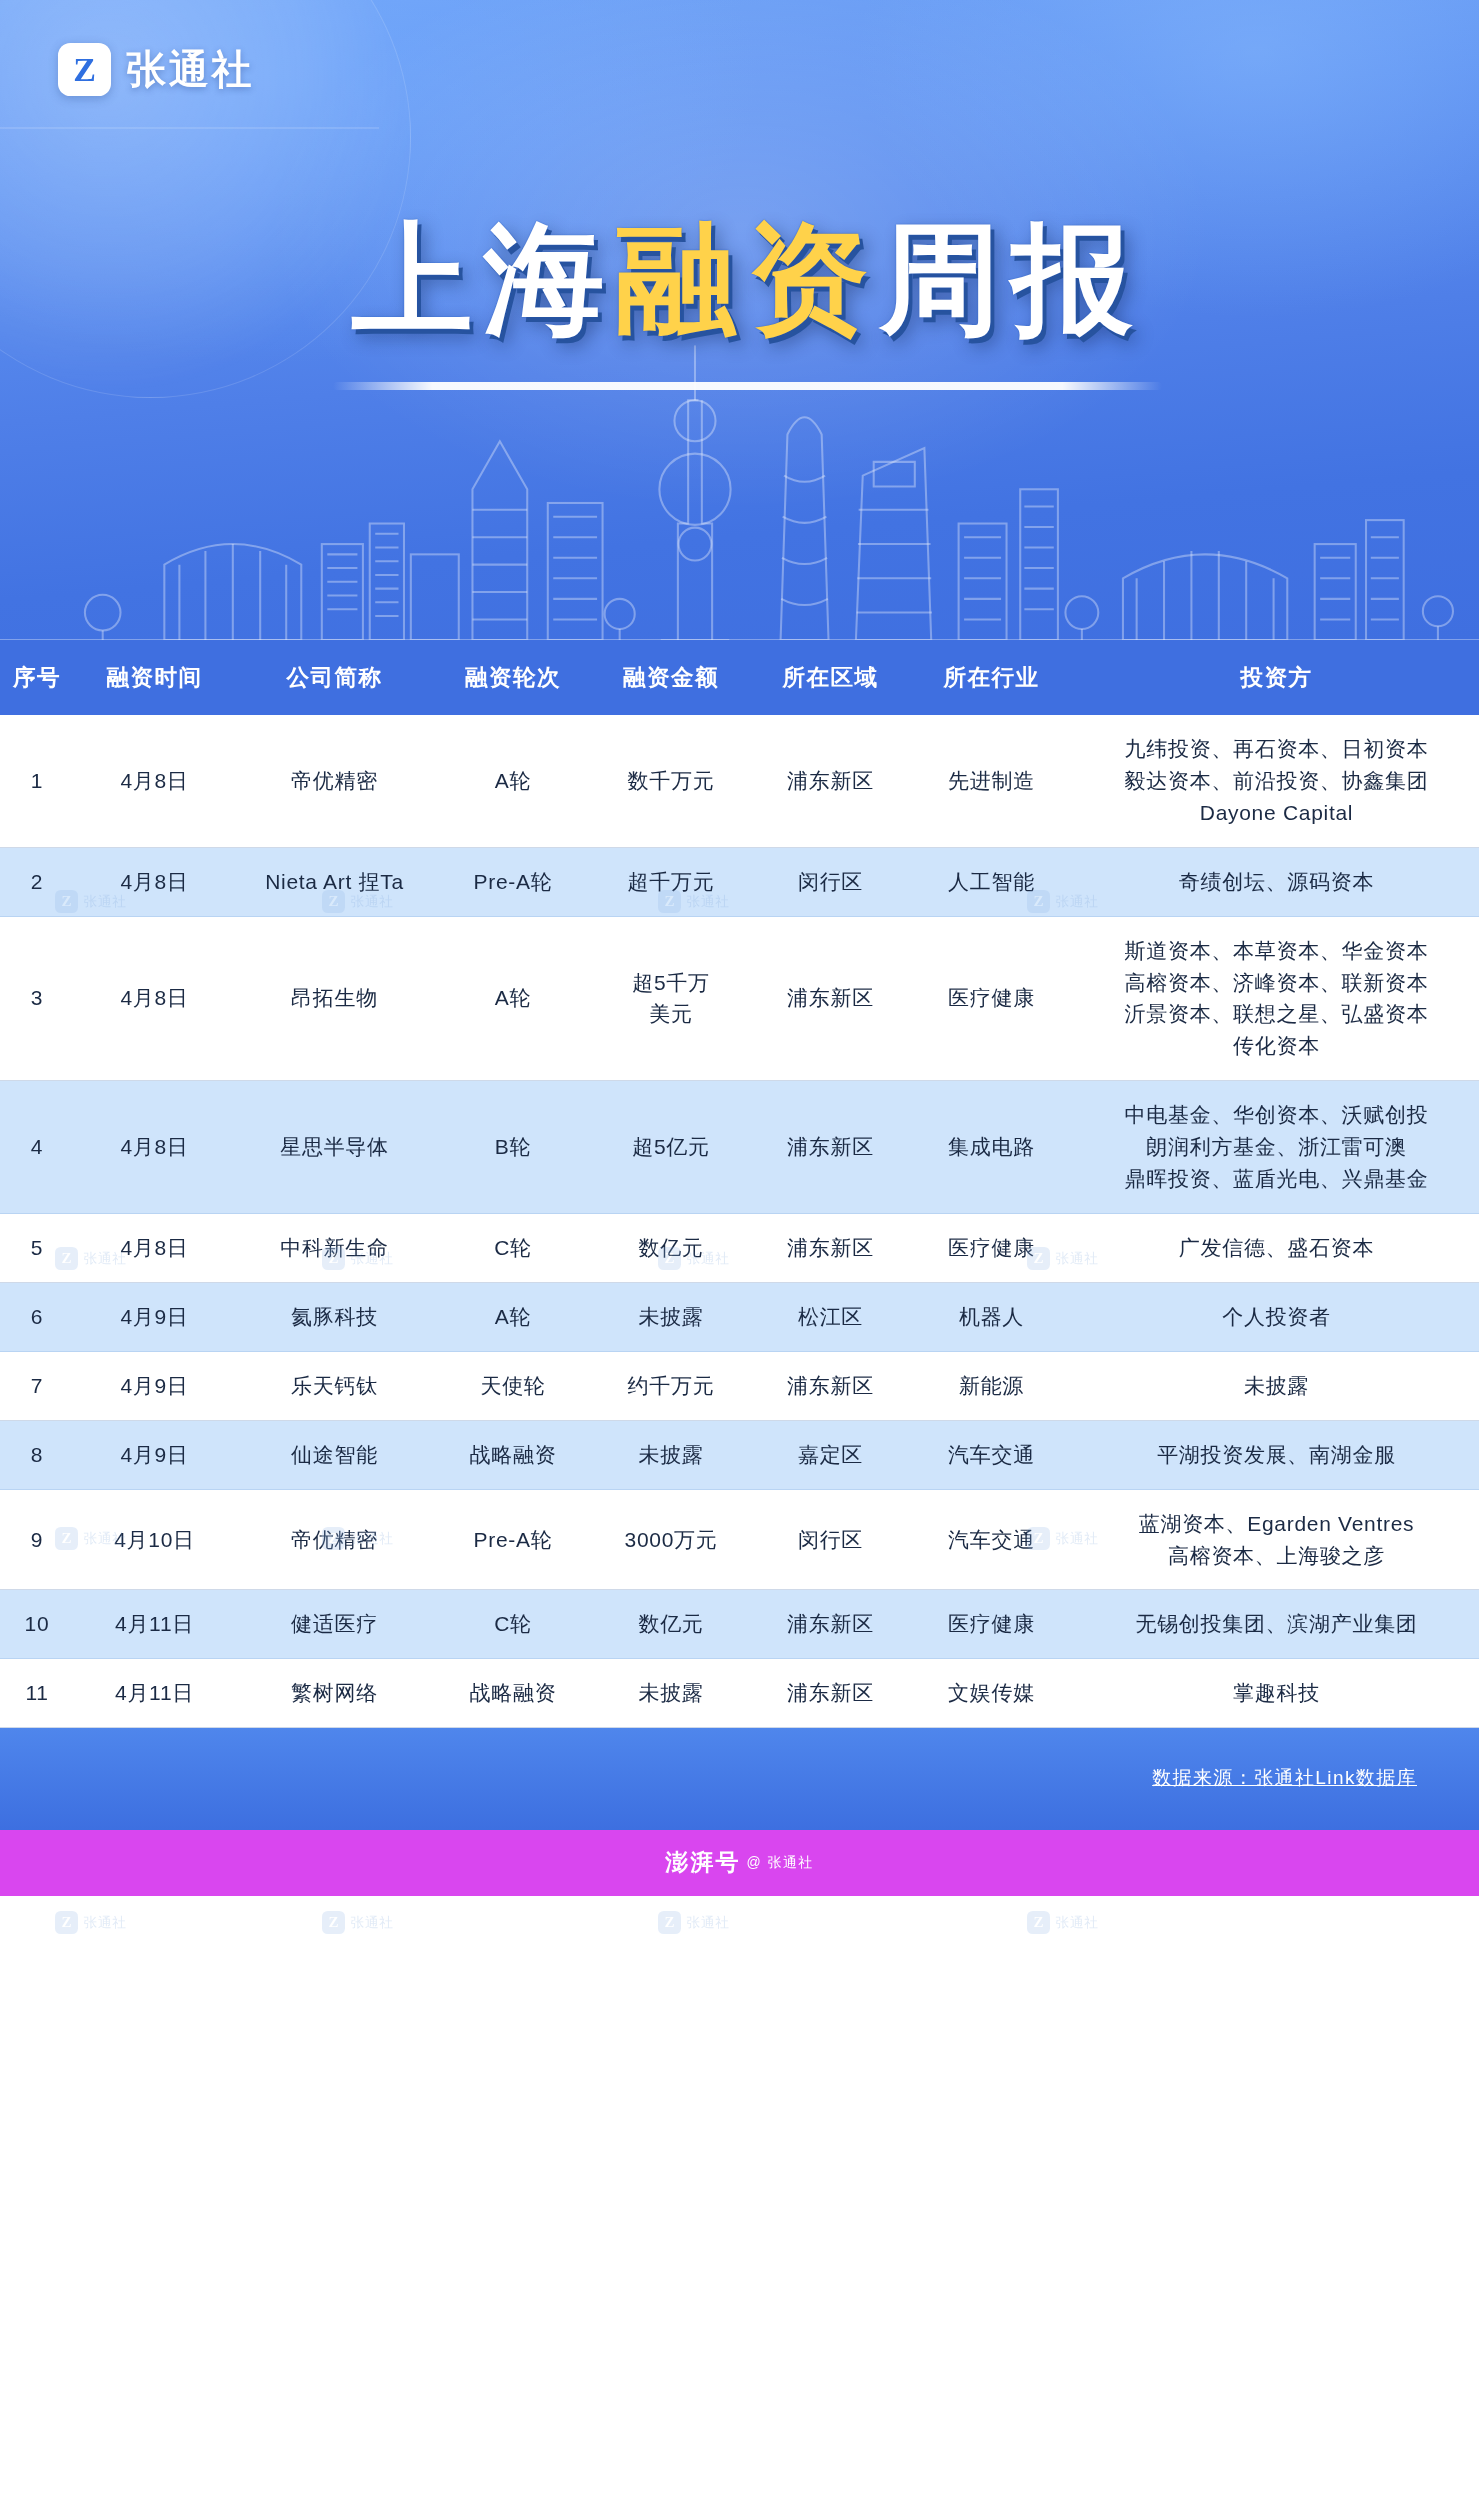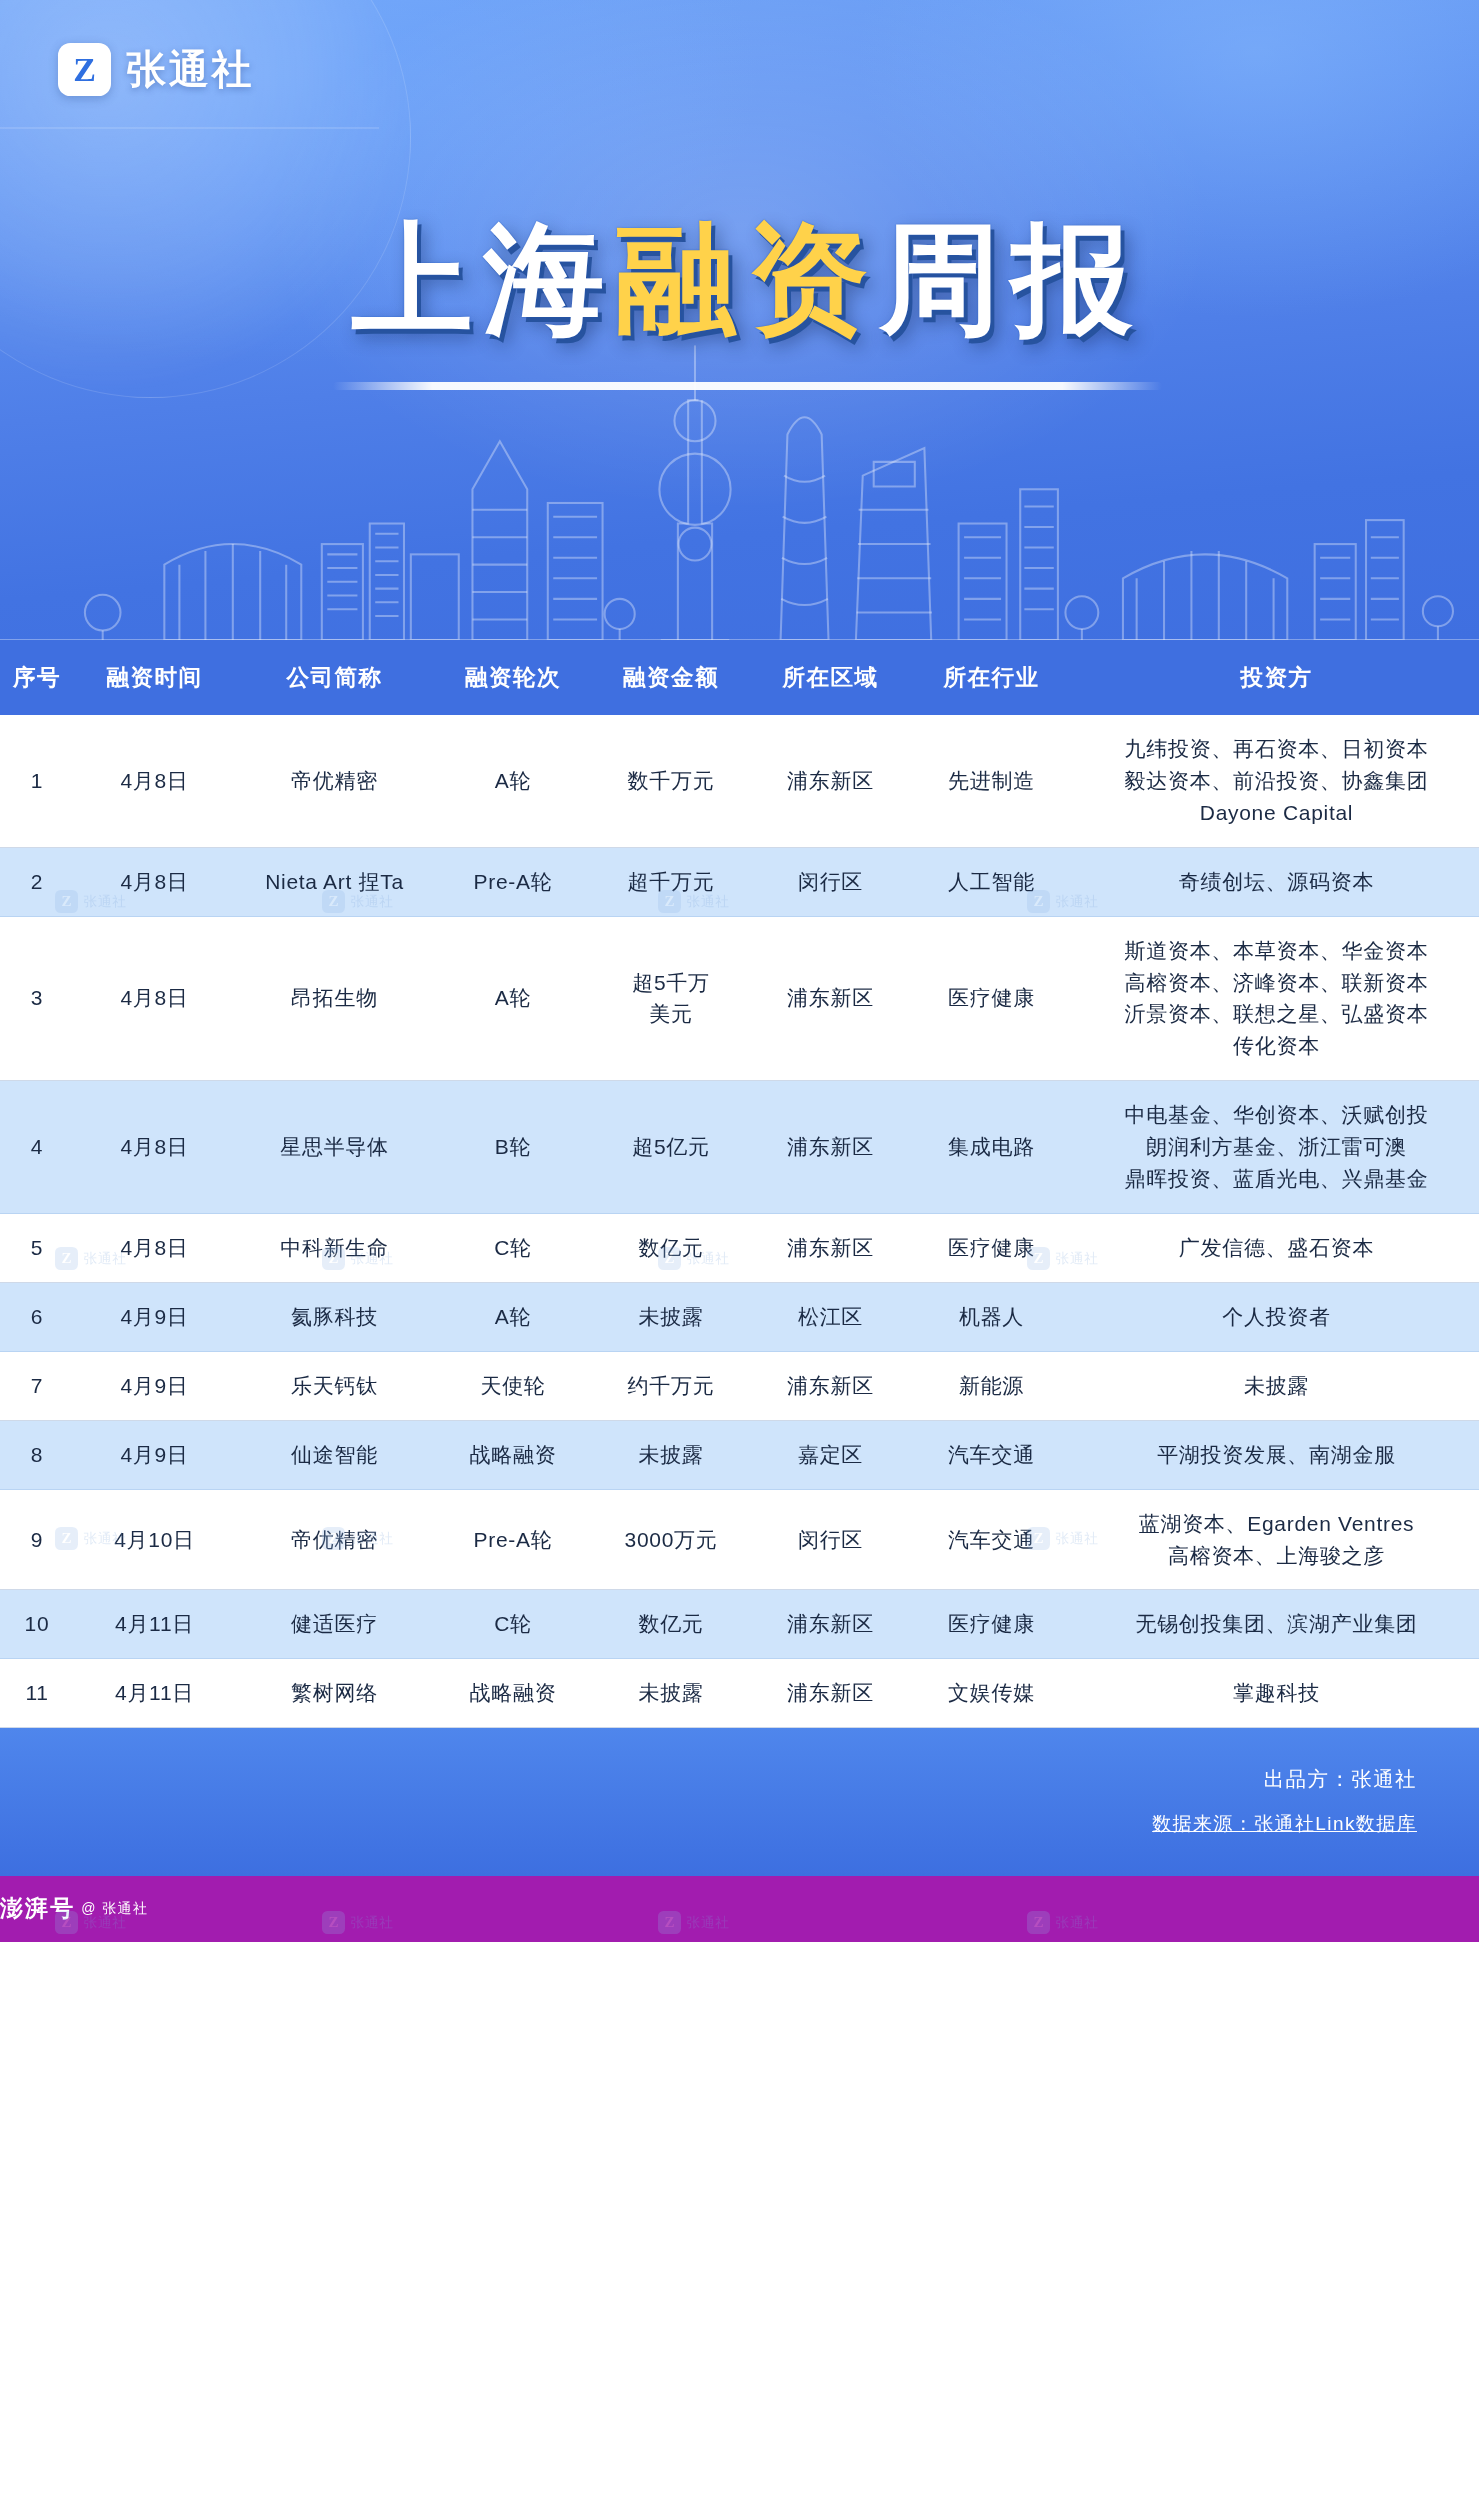--- a/index.html
+++ b/index.html
@@ -169,25 +169,25 @@
   }
   .footer .line {
     color: #ffffff;
     font-size: 20.5px;
     letter-spacing: 1.4px;
     margin-bottom: 18px;
   }
   .footer .line.small { font-size: 19px; text-decoration: underline; }
   .footer-bar {
     width: 1479px;
-    background: #a21caf;
+    background: #d946ef;
     height: 66px;
     display: flex;
     align-items: center;
-    justify-content: flex-start;
+    justify-content: center;
     gap: 6px;
   }
   .footer-bar .ph {
     color: #ffffff;
     font-size: 23px;
     font-weight: bold;
     letter-spacing: 2.1px;
     font-family: "Liberation Serif", serif;
   }
   .footer-bar .acct {
@@ -419,21 +419,20 @@
           <td class="amount">未披露</td>
           <td>浦东新区</td>
           <td>文娱传媒</td>
           <td class="investors">掌趣科技</td>
         </tr>
       </tbody>
     </table>
   </div>
 
   <div class="footer">
-    <div class="line">出品方：张通社</div>
     <div class="line small">数据来源：张通社Link数据库</div>
   </div>
   <div class="footer-bar">
     <div class="ph">澎湃号</div>
     <div class="acct">@ 张通社</div>
   </div>
 
   <div class="wm" style="left:55px;  top:890px;">
       <div class="wm-mark">Z</div>
       <div class="wm-txt">张通社</div>

